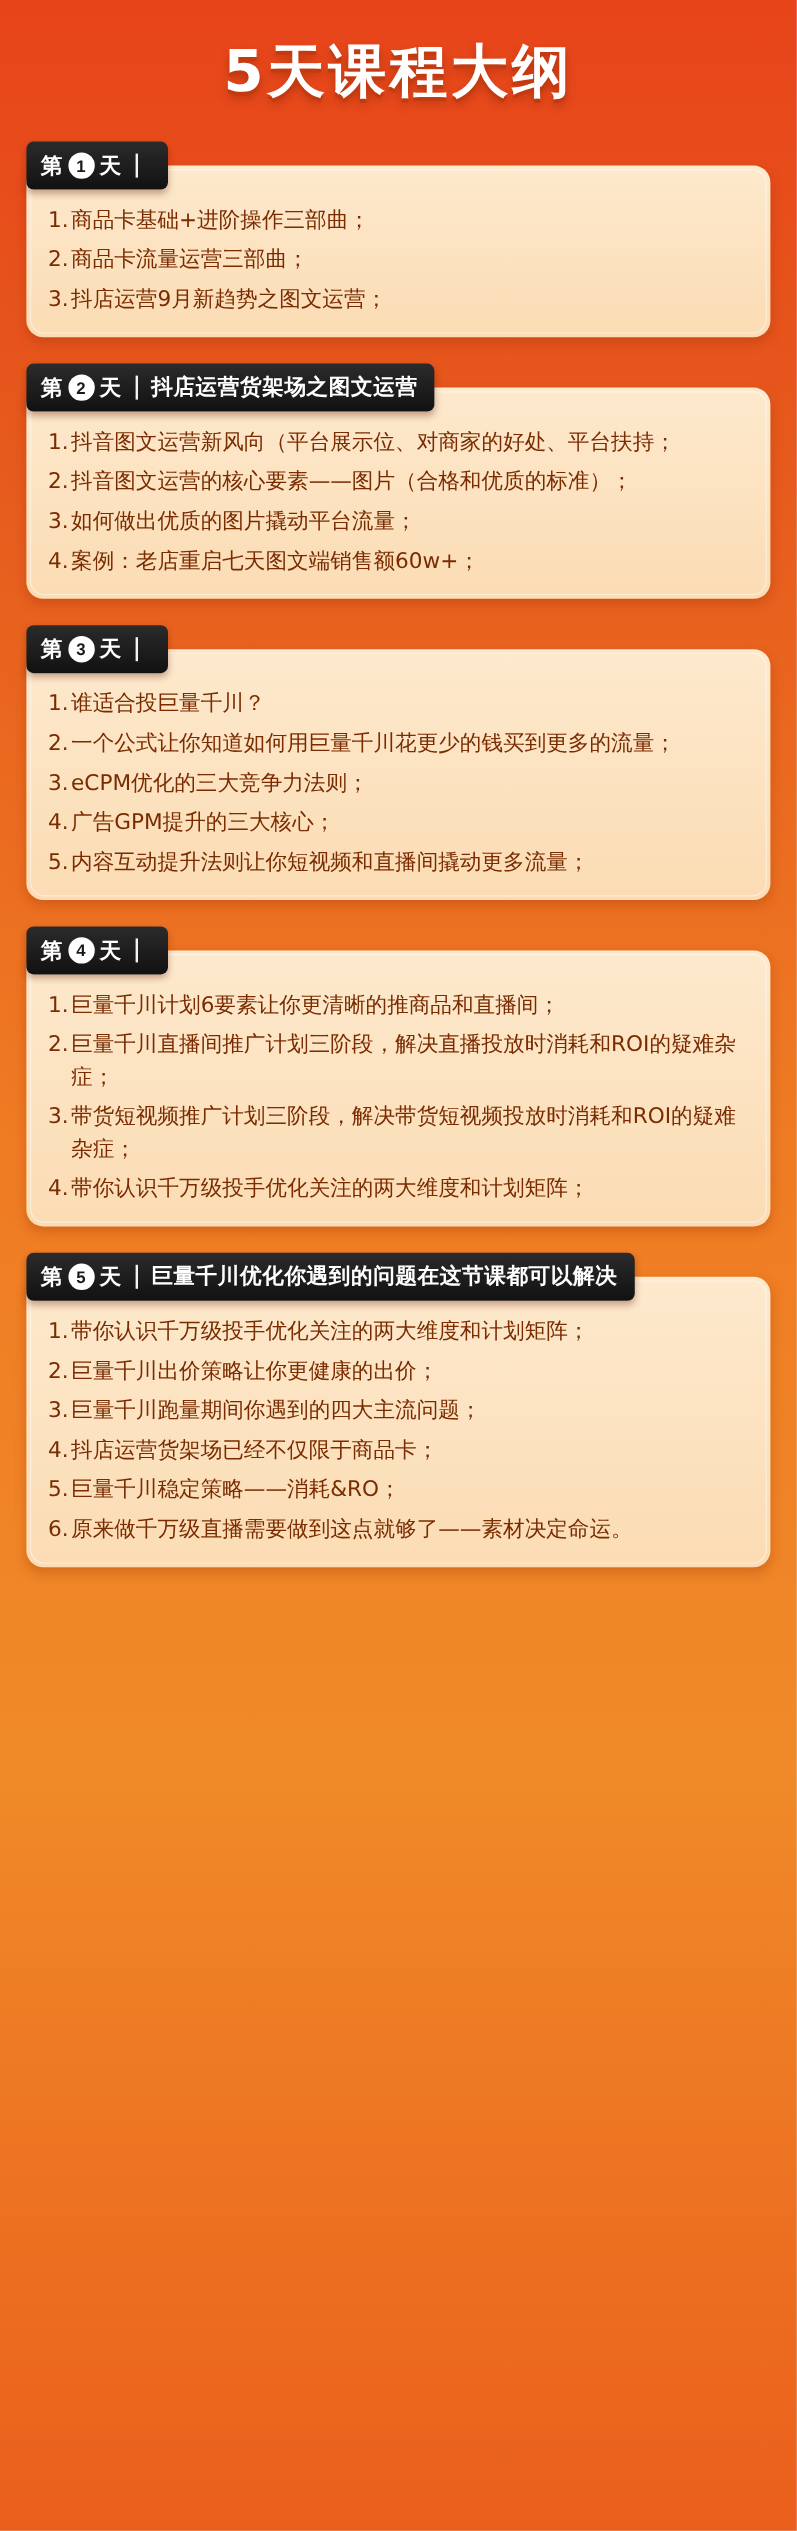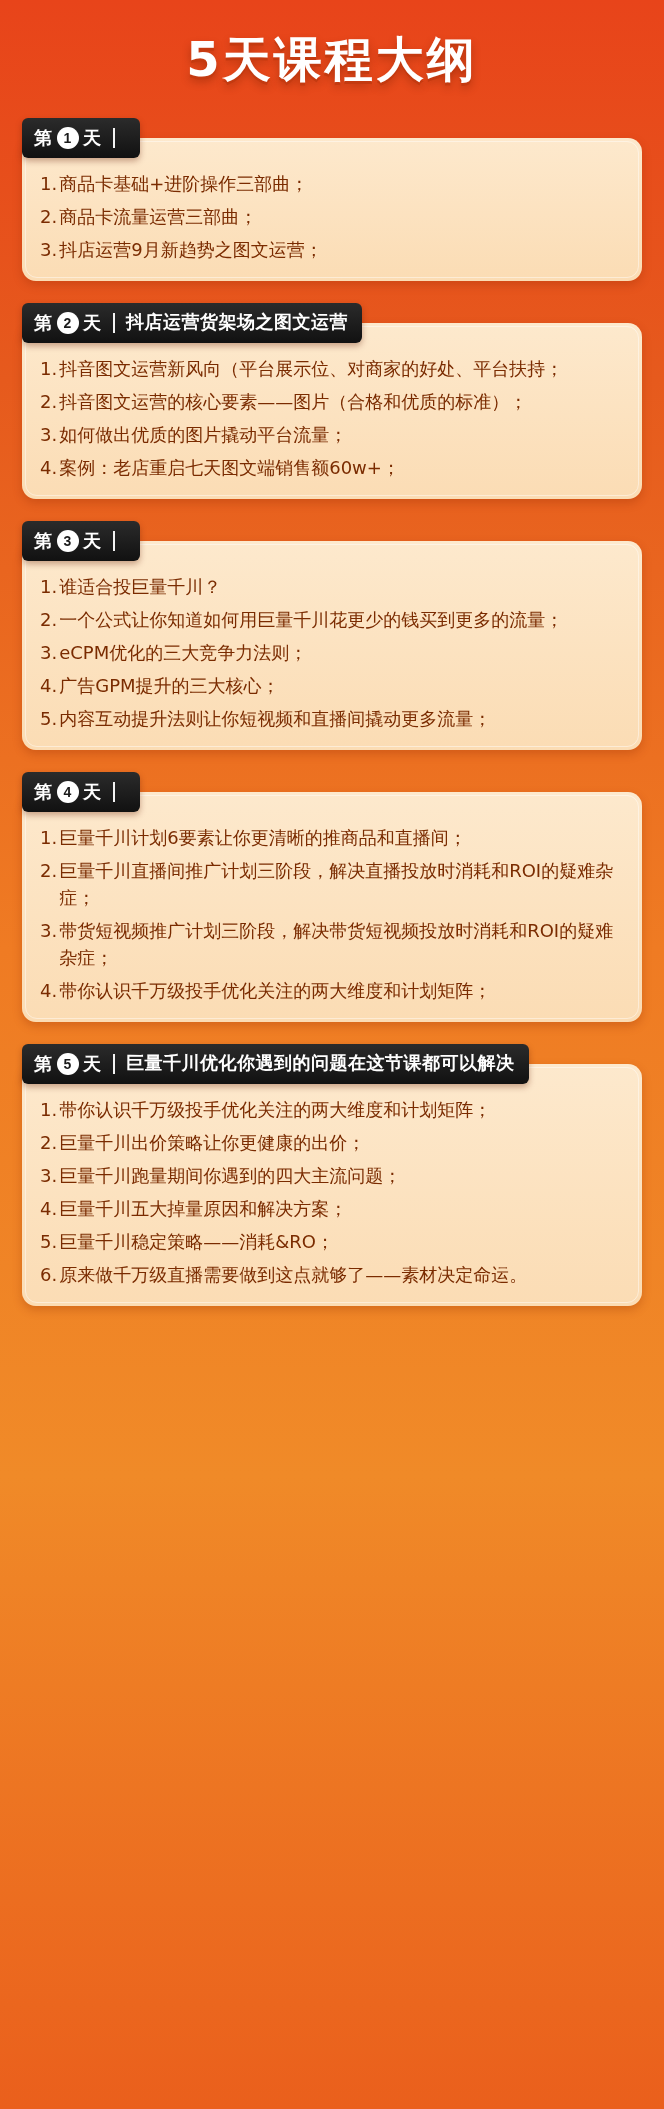--- a/index.html
+++ b/index.html
@@ -268,21 +268,21 @@
       <div class="item">
         <span class="item-idx">2.</span>
         <span class="item-text">巨量千川出价策略让你更健康的出价；</span>
       </div>
       <div class="item">
         <span class="item-idx">3.</span>
         <span class="item-text">巨量千川跑量期间你遇到的四大主流问题；</span>
       </div>
       <div class="item">
         <span class="item-idx">4.</span>
-        <span class="item-text">巨量千川五大掉量原因和解决方案；</span>
+        <span class="item-text">抖店运营货架场已经不仅限于商品卡；</span>
       </div>
       <div class="item">
         <span class="item-idx">5.</span>
         <span class="item-text">巨量千川稳定策略——消耗&amp;RO；</span>
       </div>
       <div class="item">
         <span class="item-idx">6.</span>
         <span class="item-text">原来做千万级直播需要做到这点就够了——素材决定命运。</span>
       </div>
     </div>

